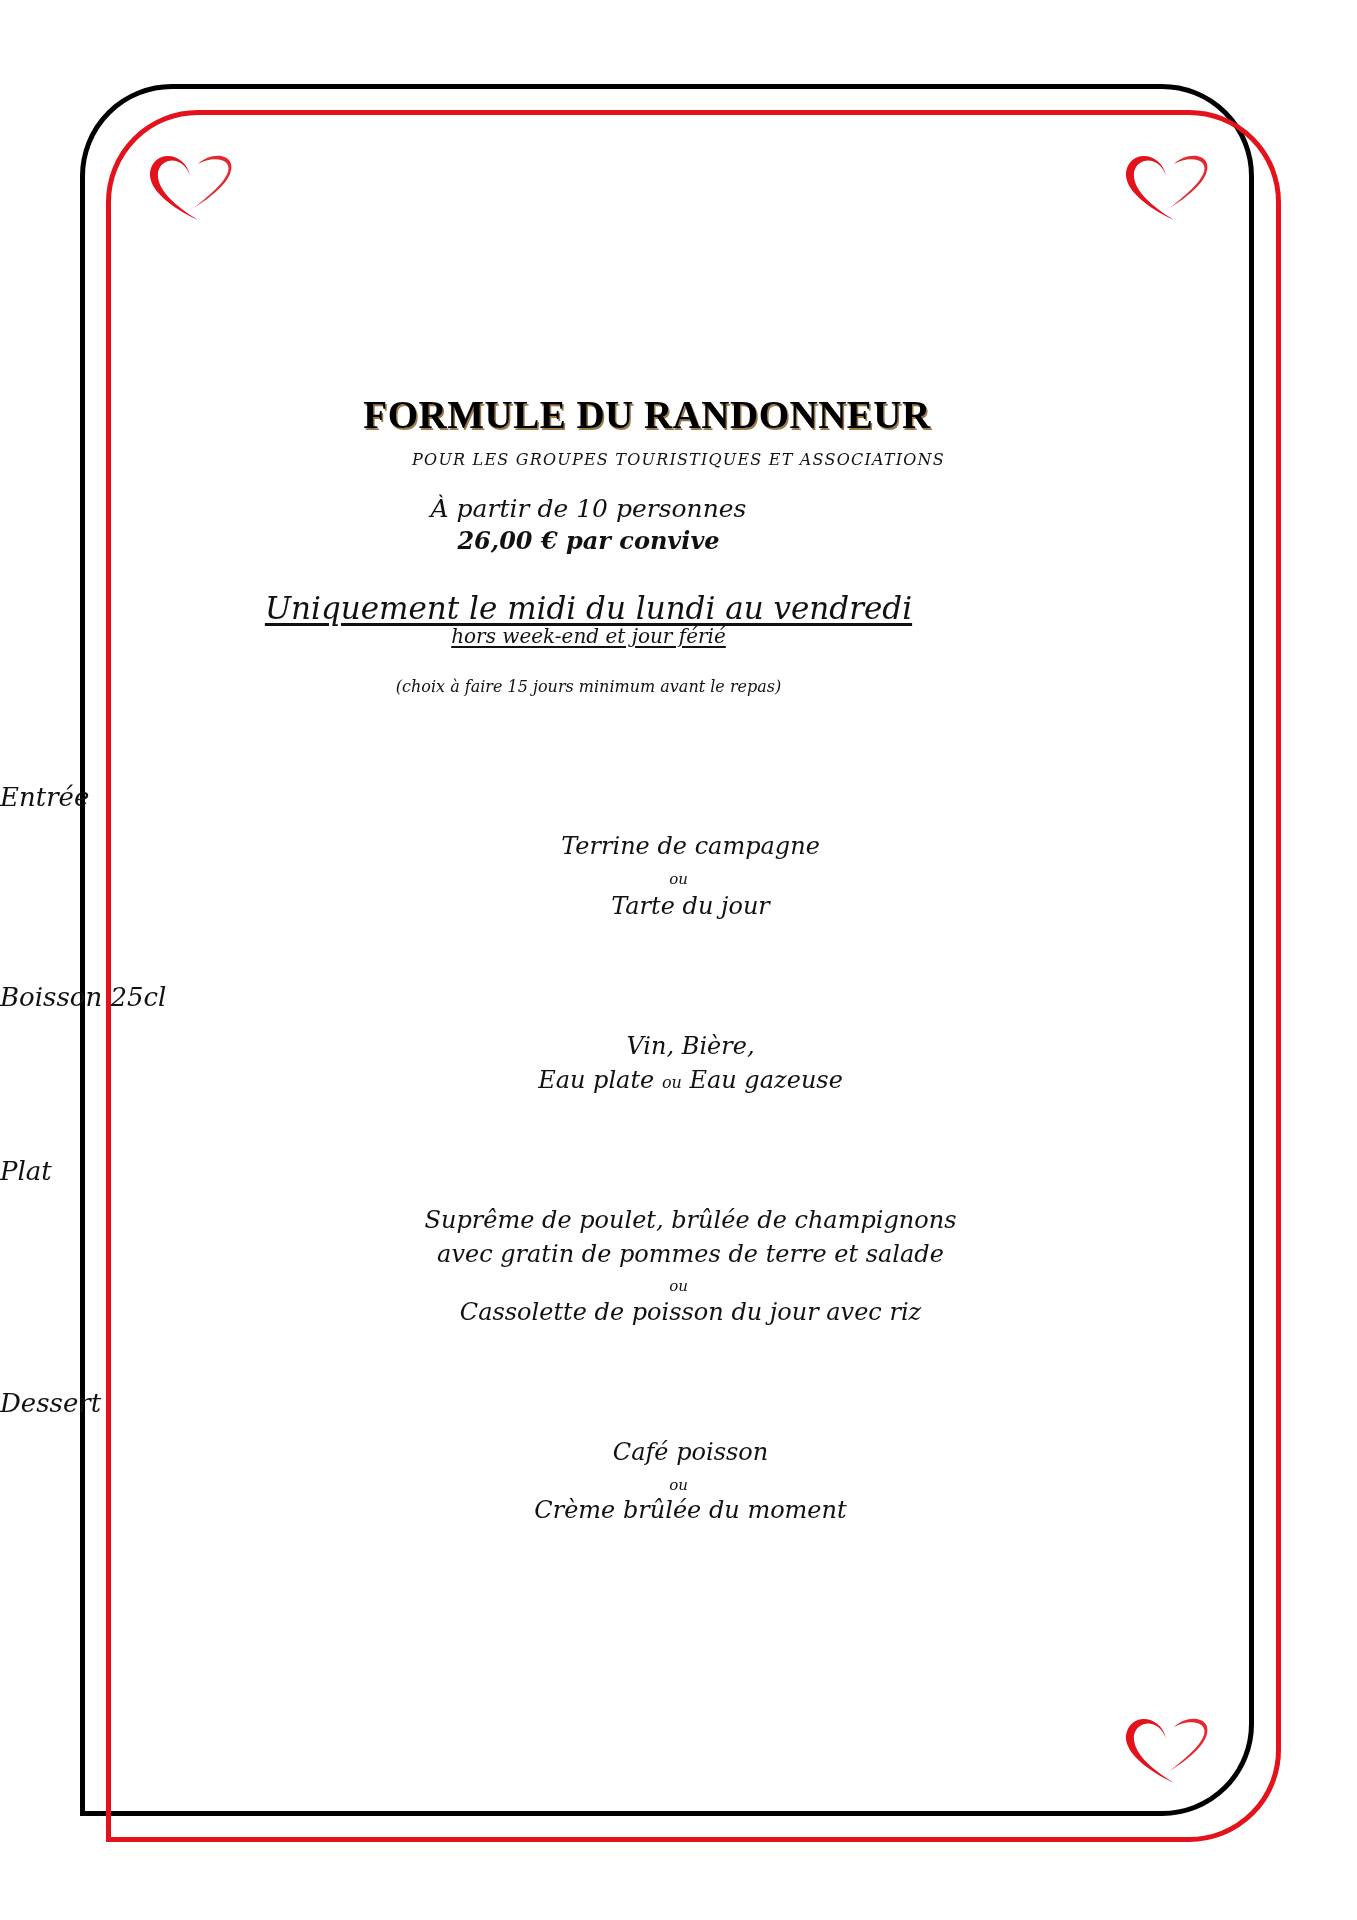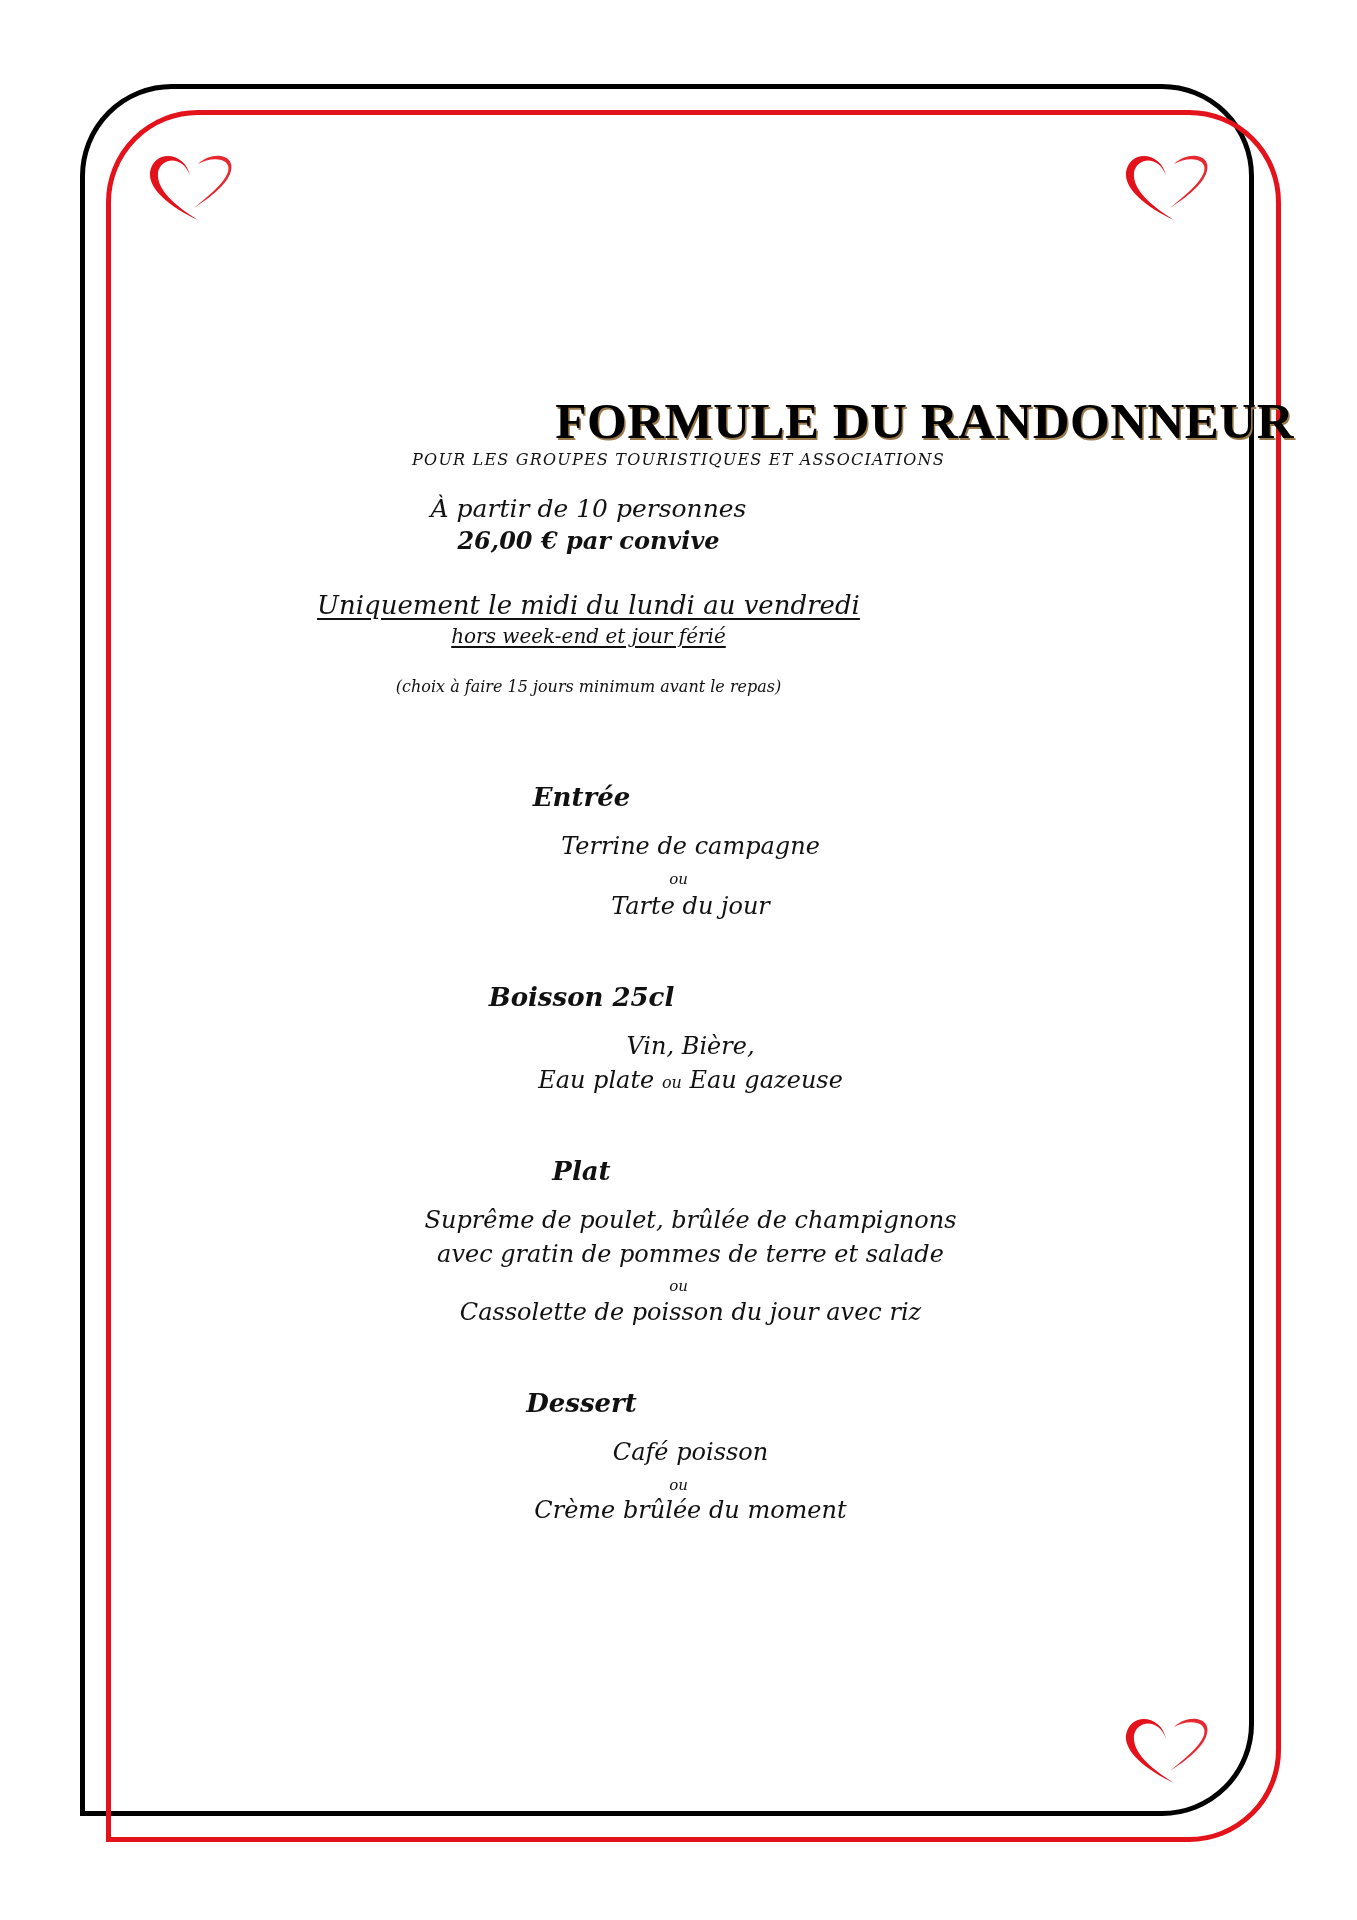--- a/index.html
+++ b/index.html
@@ -10,35 +10,35 @@
   .frame-black { left:80px; top:84px; width:1174px; height:1732px;
                  border:5px solid #000; border-radius:92px 92px 92px 0; }
   .frame-red { left:106px; top:110px; width:1175px; height:1732px;
                border:5px solid #e3121b; border-radius:92px 92px 92px 0; }
 
   .heart { position:absolute; width:94px; height:80px; }
   .heart-tl { left:146px; top:142px; }
   .heart-tr { left:1122px; top:142px; }
   .heart-br { left:1122px; top:1705px; }
 
-  .title { position:absolute; left:0; width:1294px; top:392px; text-align:right;
-           font-family:"Liberation Serif", serif; font-weight:bold; font-size:51px;
+  .title { position:absolute; left:0; width:1294px; top:392px; text-align:center;
+           font-family:"Liberation Serif", serif; font-weight:bold; font-size:39px;
            letter-spacing:0.5px; color:#000;
            text-shadow: 1.5px 1.5px 0 #9a7a4a; }
   .subtitle { position:absolute; left:0; width:1357px; top:450px; text-align:center;
               font-style:italic; font-size:16px; letter-spacing:1.2px; }
   .line { position:absolute; left:0; width:1177px; text-align:center; font-style:italic; }
   .l-min { top:494px; font-size:25px; }
   .l-price { top:526px; font-size:24px; font-weight:bold; }
-  .l-midi { top:590px; font-size:26px; text-decoration:underline; text-underline-offset:4px; }
+  .l-midi { top:590px; font-size:31px; text-decoration:underline; text-underline-offset:4px; }
   .l-hors { top:624px; font-size:20px; text-decoration:underline; text-underline-offset:3px; }
   .l-choix { top:654px; font-size:16px;margin-top:23px; }
 
-  .sec-title { position:absolute; left:0; width:1163px; text-align:center;
-               font-style:italic; font-weight:bold; font-size:26px; }
+  .sec-title { position:absolute; left:0; width:1163px; text-align:left;
+               font-style:italic; font-weight:normal; font-size:26px; }
   .item { position:absolute; left:0; width:1357px; text-align:center;
           font-style:italic; font-size:24px;margin-left:12px; }
   .ou { position:absolute; left:0; width:1357px; text-align:center;
         font-style:italic; font-size:15px; }
   .ou-inline { font-size:16px; }
 </style>
 </head>
 <body>
 
 <div class="frame frame-black"></div>

